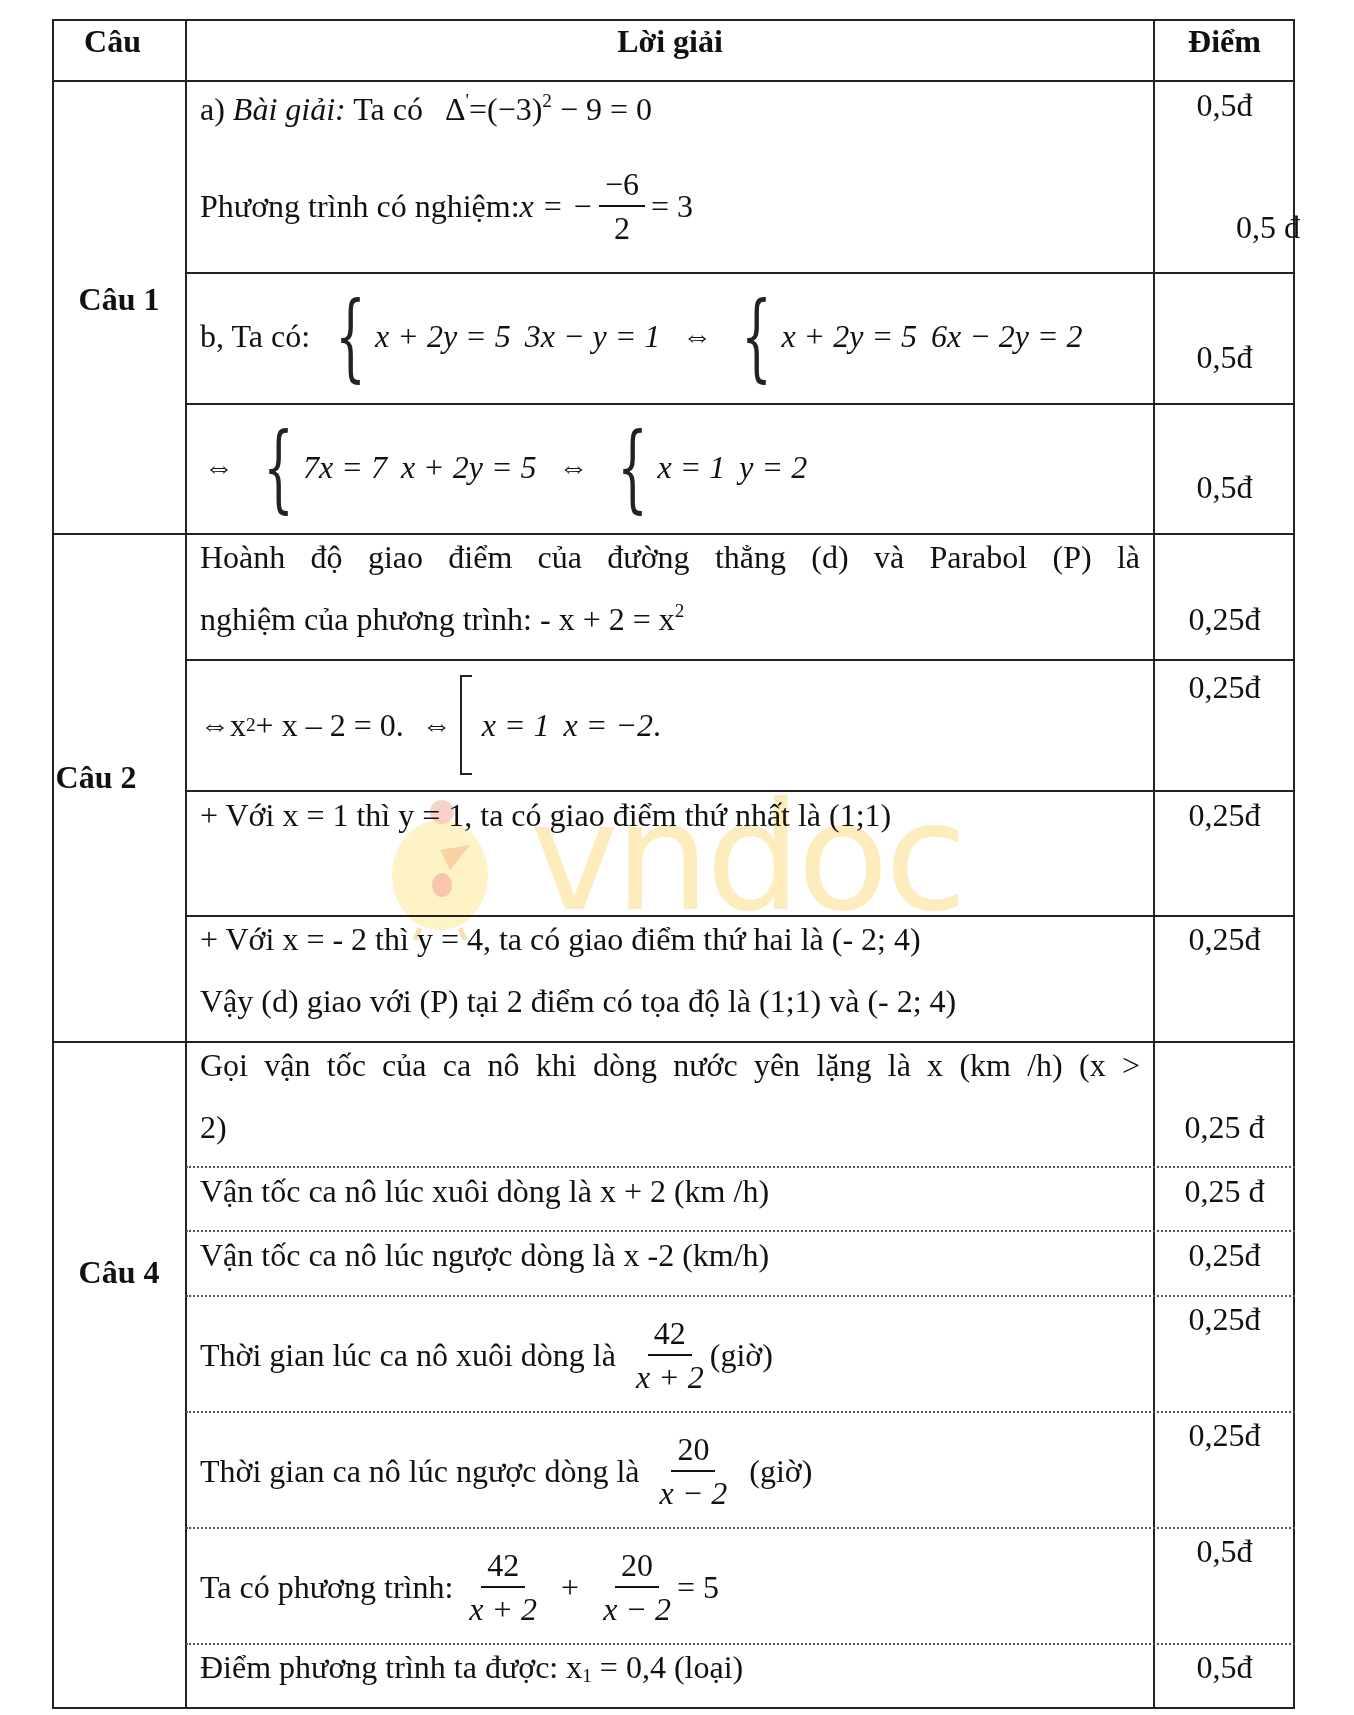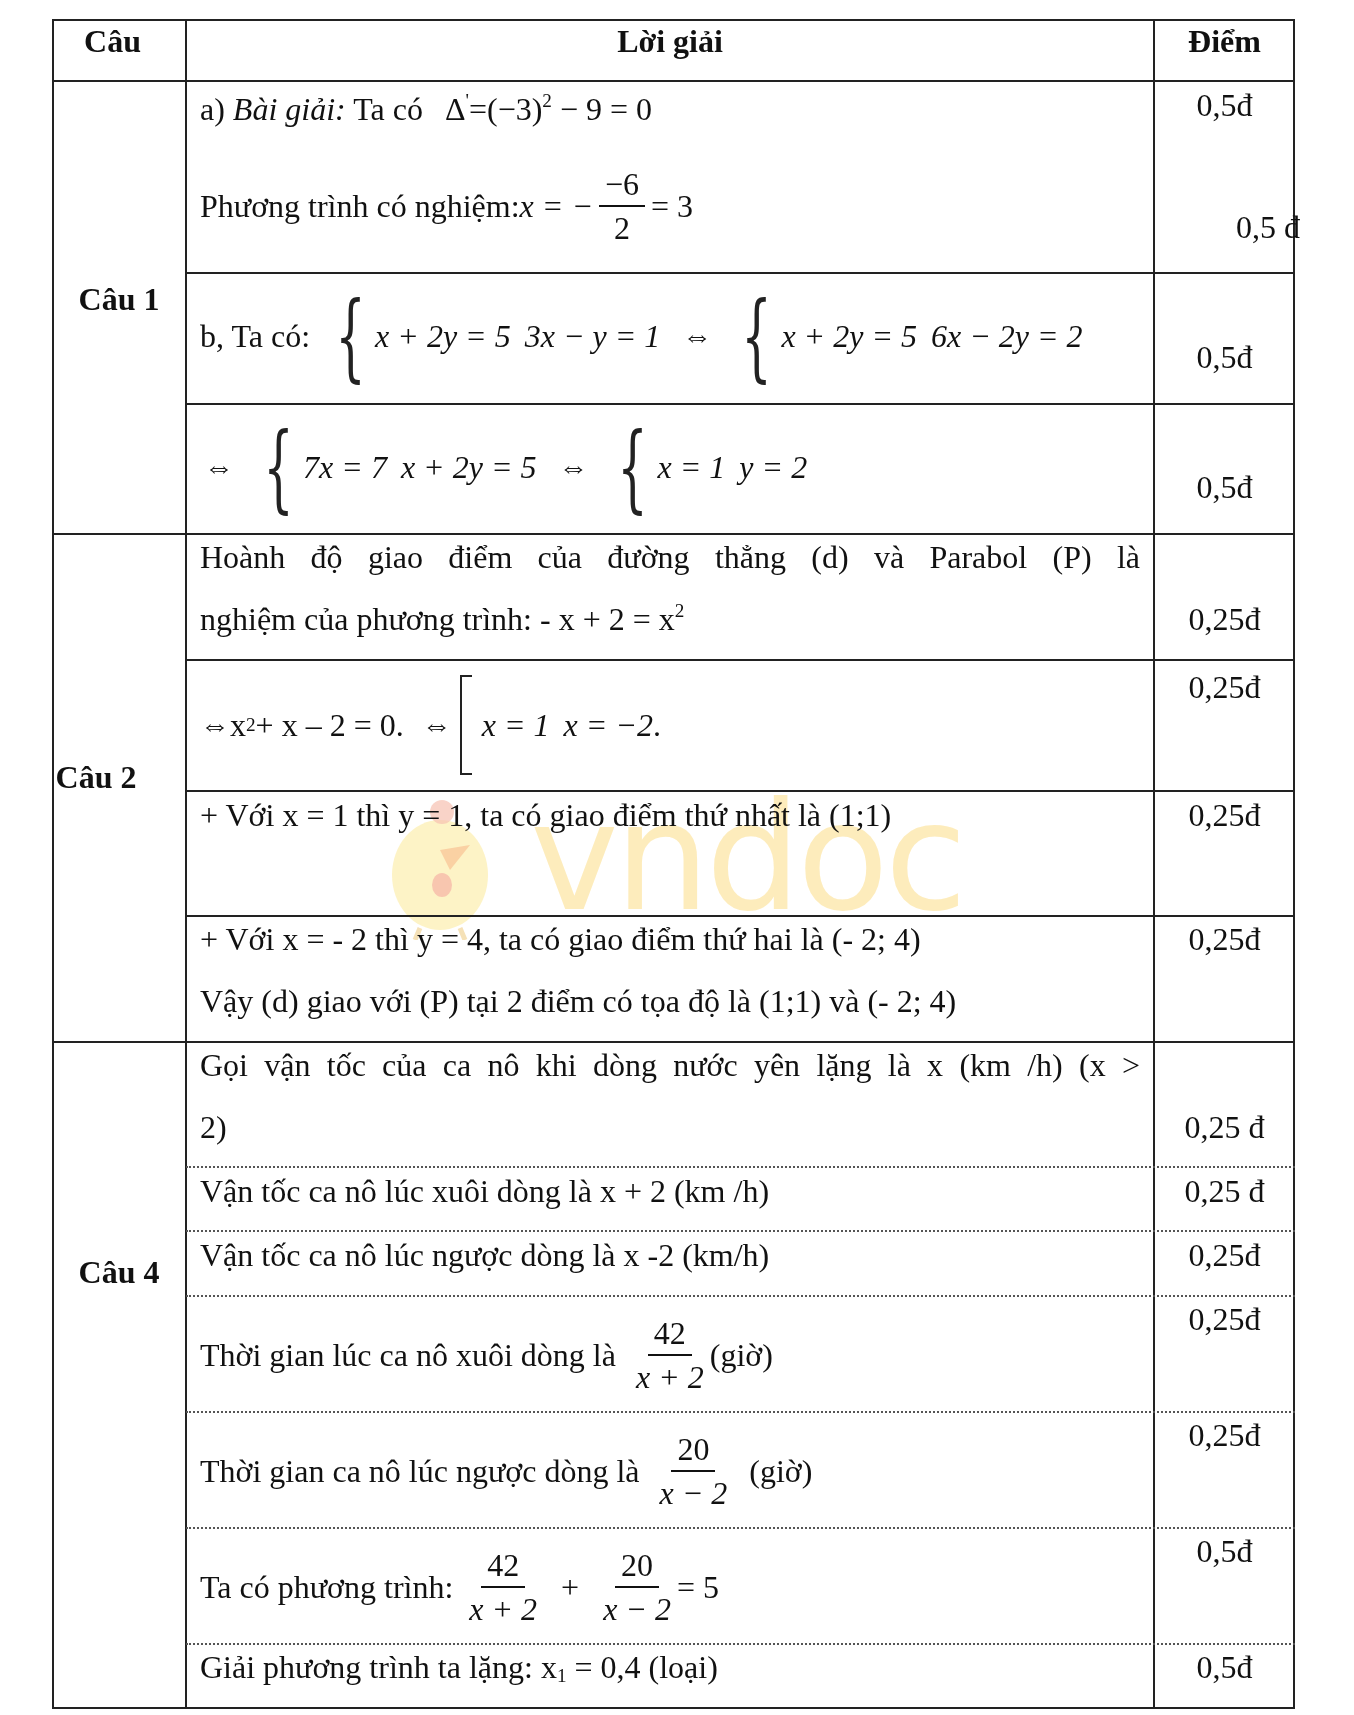--- a/index.html
+++ b/index.html
@@ -213,16 +213,16 @@
       </span>
     <span style="margin:0 18px;">+</span>
     <span class="frac">
         <span class="num">20</span>
         <span class="den">x − 2</span>
       </span>
     <span>= 5</span>
   </div>
   <div class="cell pts" style="left:1154px; top:1532px; width:141px;">0,5đ</div>
 
-  <div class="cell txt" style="left:200px; top:1648px;"><span>Giải phương trình ta lặng: x</span><sub>1</sub><span> = 0,4 (loại)</span></div>
+  <div class="cell txt" style="left:200px; top:1648px;"><span>Điểm phương trình ta được: x</span><sub>1</sub><span> = 0,4 (loại)</span></div>
   <div class="cell pts" style="left:1154px; top:1648px; width:141px;">0,5đ</div>
 
 </div>
 
 </body></html>

